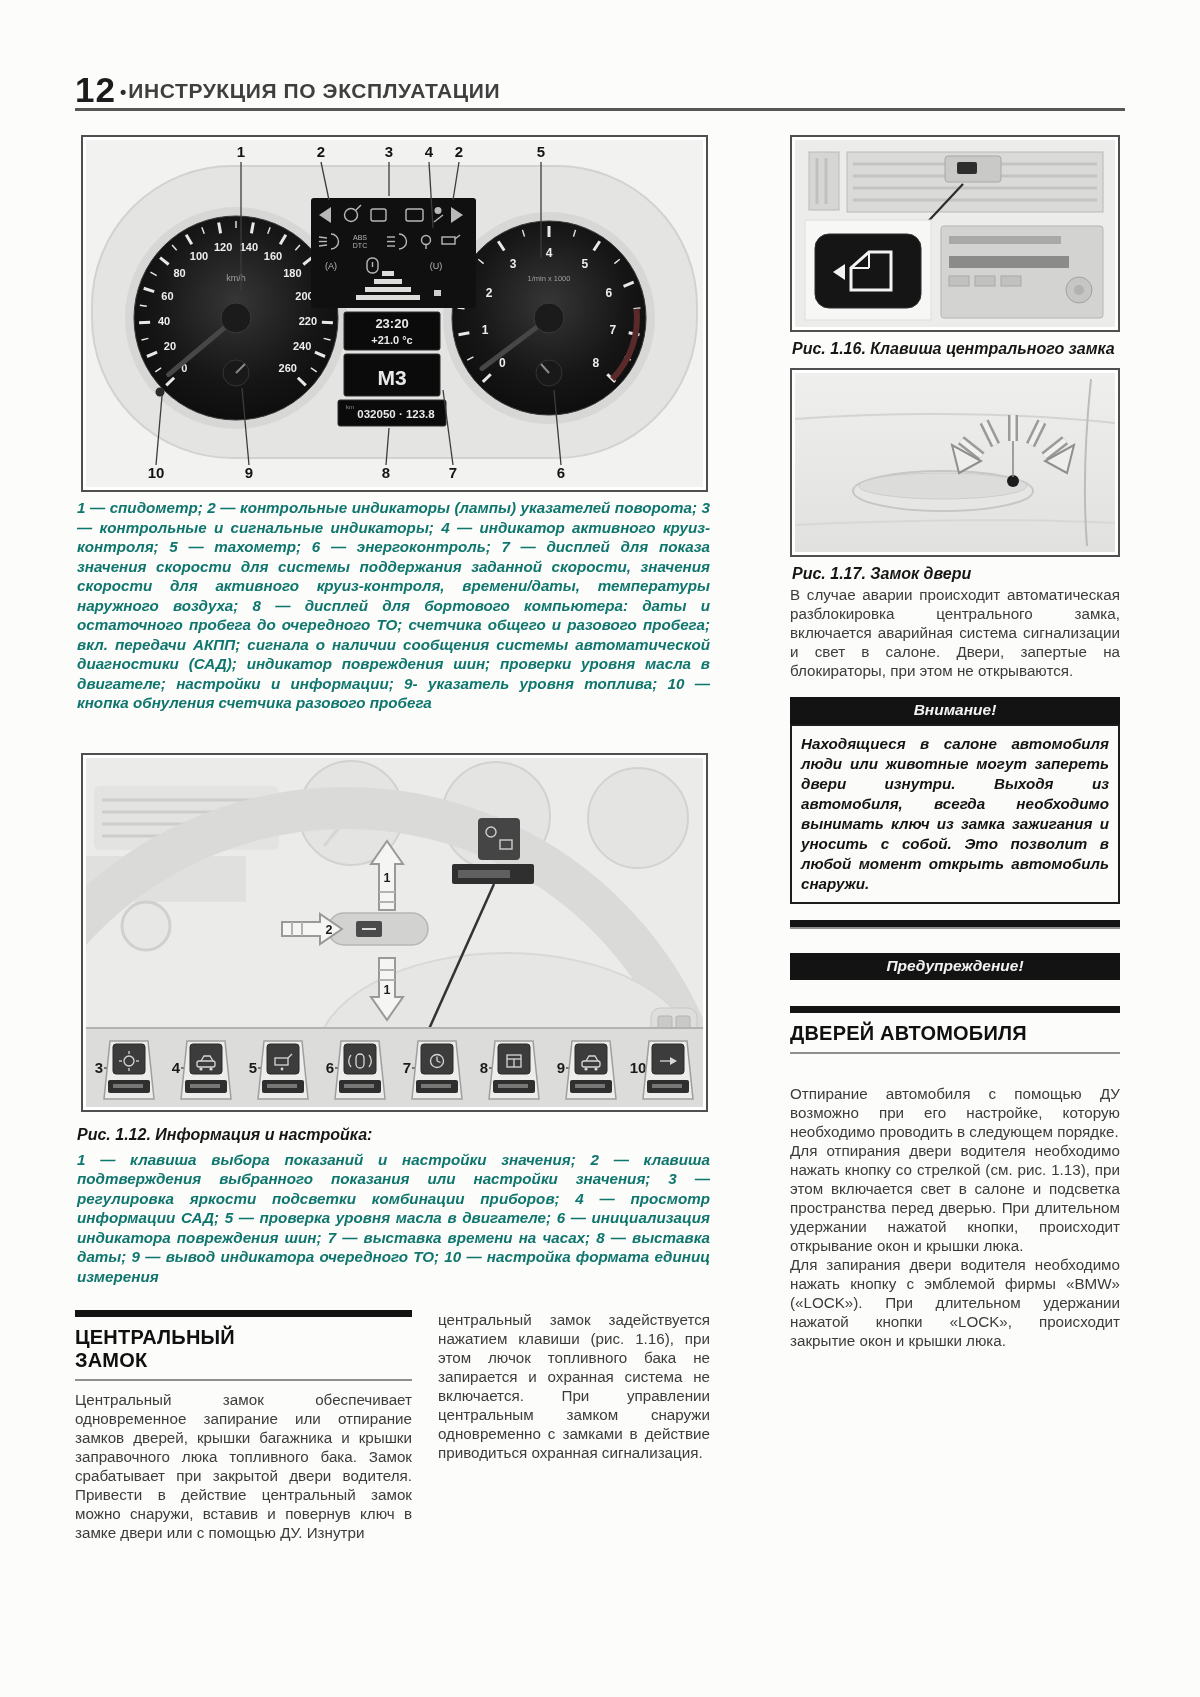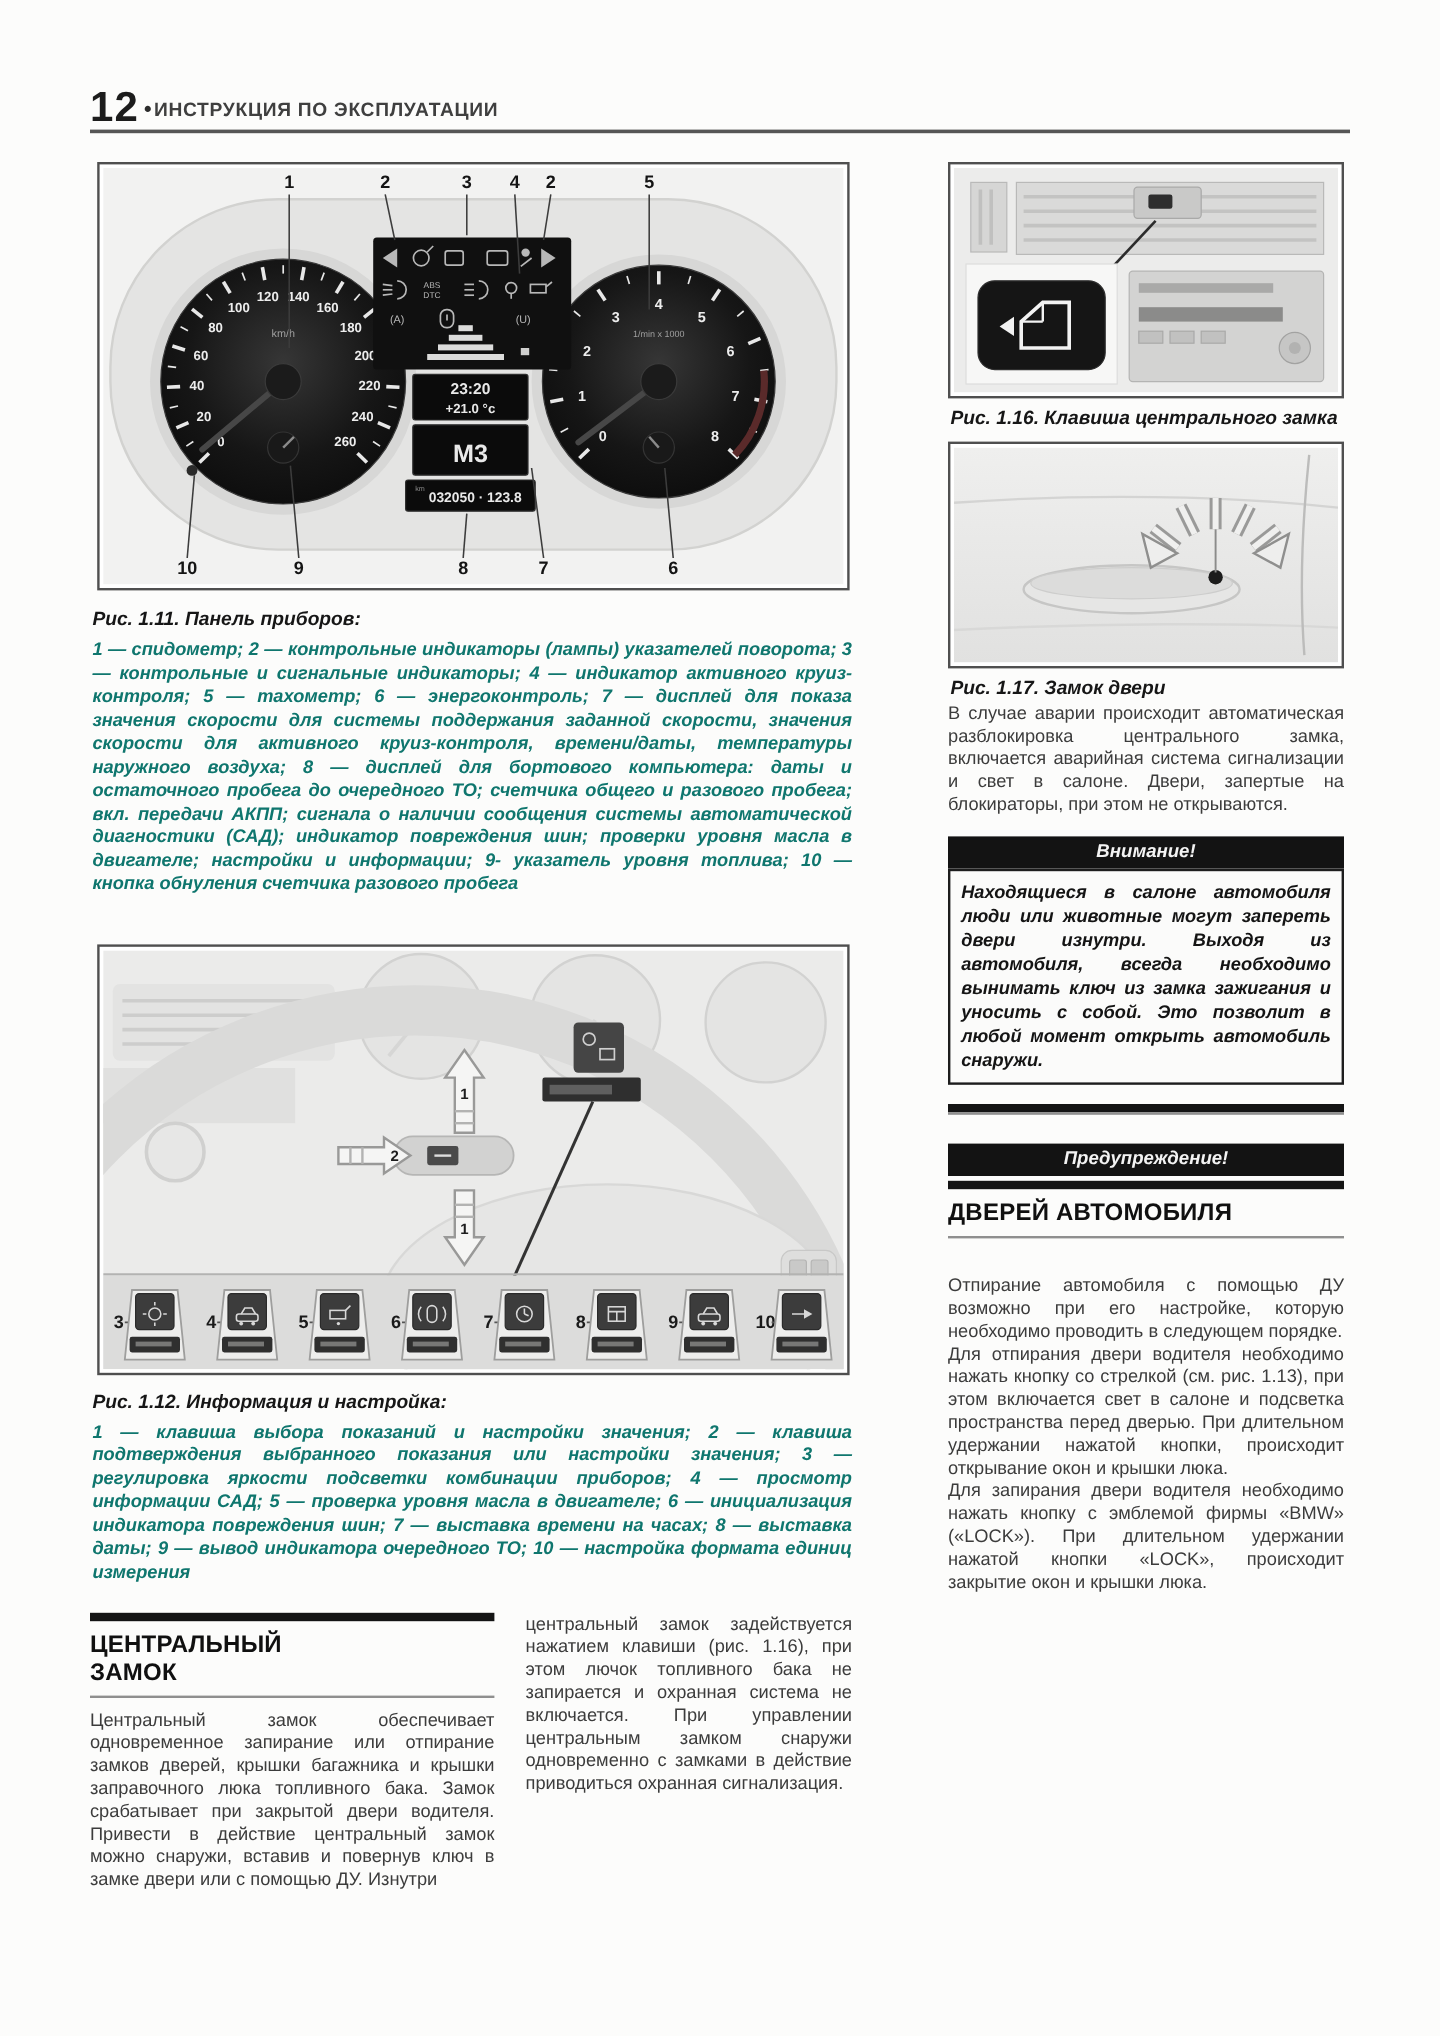--- a/index.html
+++ b/index.html
@@ -2,21 +2,21 @@
 <html><head>
 <meta charset="utf-8">
 <style>
   html,body{margin:0;padding:0;background:#ffffff;}
   #page{position:relative;width:1200px;height:1697px;background:#fcfcfb;
         font-family:"Liberation Sans",sans-serif;color:#3a3a3a;overflow:hidden;}
   
   .hdr{position:absolute;left:75px;top:70px;width:1050px;}
   .hdr .num{font-size:35px;font-weight:900;color:#1c1c1c;letter-spacing:1px;}
   .hdr .bullet{font-size:18px;font-weight:700;color:#2c2c2c;margin:0 2px 0 4px;vertical-align:4px;}
-  .hdr .ttl{font-size:16px;font-weight:700;color:#3f3f3f;letter-spacing:.6px;vertical-align:4px;}
+  .hdr .ttl{font-size:21px;font-weight:700;color:#3f3f3f;letter-spacing:.6px;vertical-align:4px;}
   .hdr-rule{position:absolute;left:75px;top:108px;width:1050px;height:3px;background:#565656;}
   
   .col-left{position:absolute;left:75px;top:128px;width:635px;}
   .col-right{position:absolute;left:790px;top:128px;width:330px;}
   
   .photo{border:2px solid #4f4f4f;background:#ffffff;padding:3px;box-sizing:content-box;}
   .photo svg{display:block;}
   .fig-left{margin-left:6px;width:617px;}
   .cap-title{font-style:italic;font-weight:700;font-size:16px;color:#161616;margin:16px 0 0 2px;}
   .cap-body{font-style:italic;font-weight:700;font-size:15.2px;line-height:19.5px;
@@ -233,21 +233,20 @@
           <text x="475" y="338" class="callout">6</text>
           <line x1="70" y1="325" x2="76" y2="256" class="leader"></line>
           <line x1="163" y1="325" x2="156" y2="248" class="leader"></line>
           <line x1="300" y1="325" x2="303" y2="288" class="leader"></line>
           <line x1="367" y1="325" x2="357" y2="250" class="leader"></line>
           <line x1="475" y1="325" x2="468" y2="250" class="leader"></line>
         </g>
       </svg>
     </div>
 
-    <div class="cap-title">Рис. 1.11. Панель приборов:</div>
     <div class="cap-body">1 — спидометр; 2 — контрольные индикаторы (лампы) указателей поворота; 3 — контрольные и сигнальные индикаторы; 4 — индикатор активного круиз-контроля; 5 — тахометр; 6 — энергоконтроль; 7 — дисплей для показа значения скорости для системы поддержания заданной скорости, значения скорости для активного круиз-контроля, времени/даты, температуры наружного воздуха; 8 — дисплей для бортового компьютера: даты и остаточного пробега до очередного ТО; счетчика общего и разового пробега; вкл. передачи АКПП; сигнала о наличии сообщения системы автоматической диагностики (САД); индикатор повреждения шин; проверки уровня масла в двигателе; настройки и информации; 9- указатель уровня топлива; 10 — кнопка обнуления счетчика разового пробега</div>
 
     <div class="photo fig-left" style="margin-top:40px;">
       <svg viewBox="0 0 617 349" width="617" height="349">
         <rect width="617" height="349" fill="#ebebea"></rect>
 
         <rect x="8" y="28" width="185" height="64" rx="6" fill="#e3e3e2"></rect>
         <g stroke="#cdcdcc" stroke-width="3">
           <line x1="16" y1="42" x2="178" y2="42"></line>
             <line x1="16" y1="54" x2="178" y2="54"></line>
@@ -503,21 +502,21 @@
 
     <div style="margin-top:16px;">
       <div class="h-bar"></div>
       <div class="h-rule"></div>
     </div>
 
     <div class="alertbox" style="margin-top:24px;">
       <div class="hd">Предупреждение!</div>
     </div>
 
-    <div style="margin-top:4px;">
+    <div style="margin-top:26px;">
       <div class="h-bar"></div>
       <h2 class="sec">ДВЕРЕЙ АВТОМОБИЛЯ</h2>
       <div class="h-rule"></div>
     </div>
 
     <p class="body-text" style="margin-top:30px;">Отпирание автомобиля с помощью ДУ возможно при его настройке, которую необходимо проводить в следующем порядке.</p>
     <p class="body-text">Для отпирания двери водителя необходимо нажать кнопку со стрелкой (см. рис. 1.13), при этом включается свет в салоне и подсветка пространства перед дверью. При длительном удержании нажатой кнопки, происходит открывание окон и крышки люка.</p>
     <p class="body-text">Для запирания двери водителя необходимо нажать кнопку с эмблемой фирмы «BMW» («LOCK»). При длительном удержании нажатой кнопки «LOCK», происходит закрытие окон и крышки люка.</p>
   </div>
 </div>

